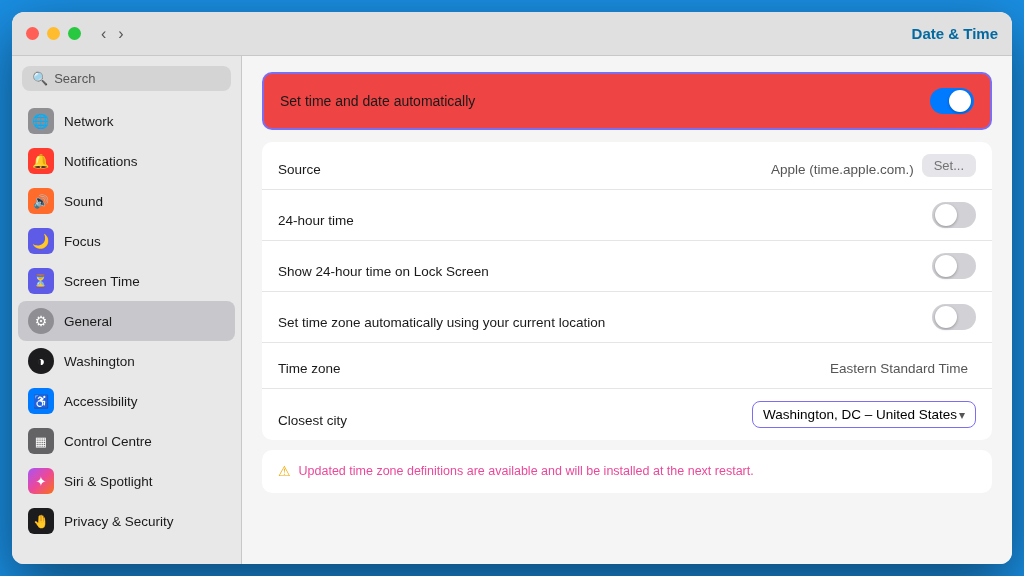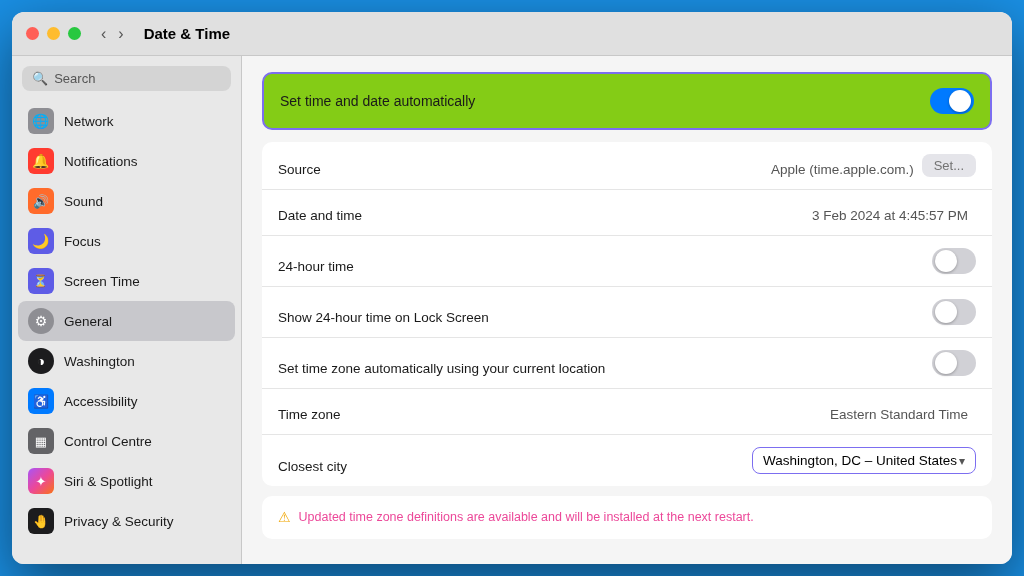--- a/index.html
+++ b/index.html
@@ -55,24 +55,24 @@
     .nav-arrow {
       background: none;
       border: none;
       cursor: pointer;
       font-size: 16px;
       color: #555;
       padding: 2px 4px;
     }
     .window-title {
       flex: 1;
-      text-align: left;
+      text-align: right;
       font-size: 15px;
       font-weight: 600;
-      color: #000000;
+      color: #0369a1;
     }
     .content-area {
       display: flex;
       flex: 1;
       overflow: hidden;
     }
     
     .sidebar {
       width: 230px;
       background: #e8e8e8;
@@ -134,21 +134,21 @@
     
     .main-panel {
       flex: 1;
       background: #f5f5f5;
       display: flex;
       flex-direction: column;
       overflow: hidden;
     }
     .auto-set-section {
       margin: 16px 20px 12px;
-      background: #84cc16;
+      background: #ef4444;
       border-radius: 10px;
       border: 2.5px solid #7c6ef0;
       display: flex;
       align-items: center;
       padding: 14px 16px;
     }
     .auto-set-label {
       flex: 1;
       font-size: 14px;
       color: #1a1a1a;
@@ -343,24 +343,20 @@
       </div>
 
       <div class="settings-list">
 
         <div class="settings-row">
           <span class="settings-row-label">Source</span>
           <span class="settings-row-value">Apple (time.apple.com.)</span>
           <button class="set-button">Set...</button>
         </div>
 
-        <div class="settings-row">
-          <span class="settings-row-label">Date and time</span>
-          <span class="settings-row-value">3 Feb 2024 at 4:45:57 PM</span>
-        </div>
 
         <div class="settings-row">
           <span class="settings-row-label">24-hour time</span>
           <div class="toggle-off">
             <div class="toggle-thumb"></div>
           </div>
         </div>
 
         <div class="settings-row">
           <span class="settings-row-label">Show 24-hour time on Lock Screen</span>

